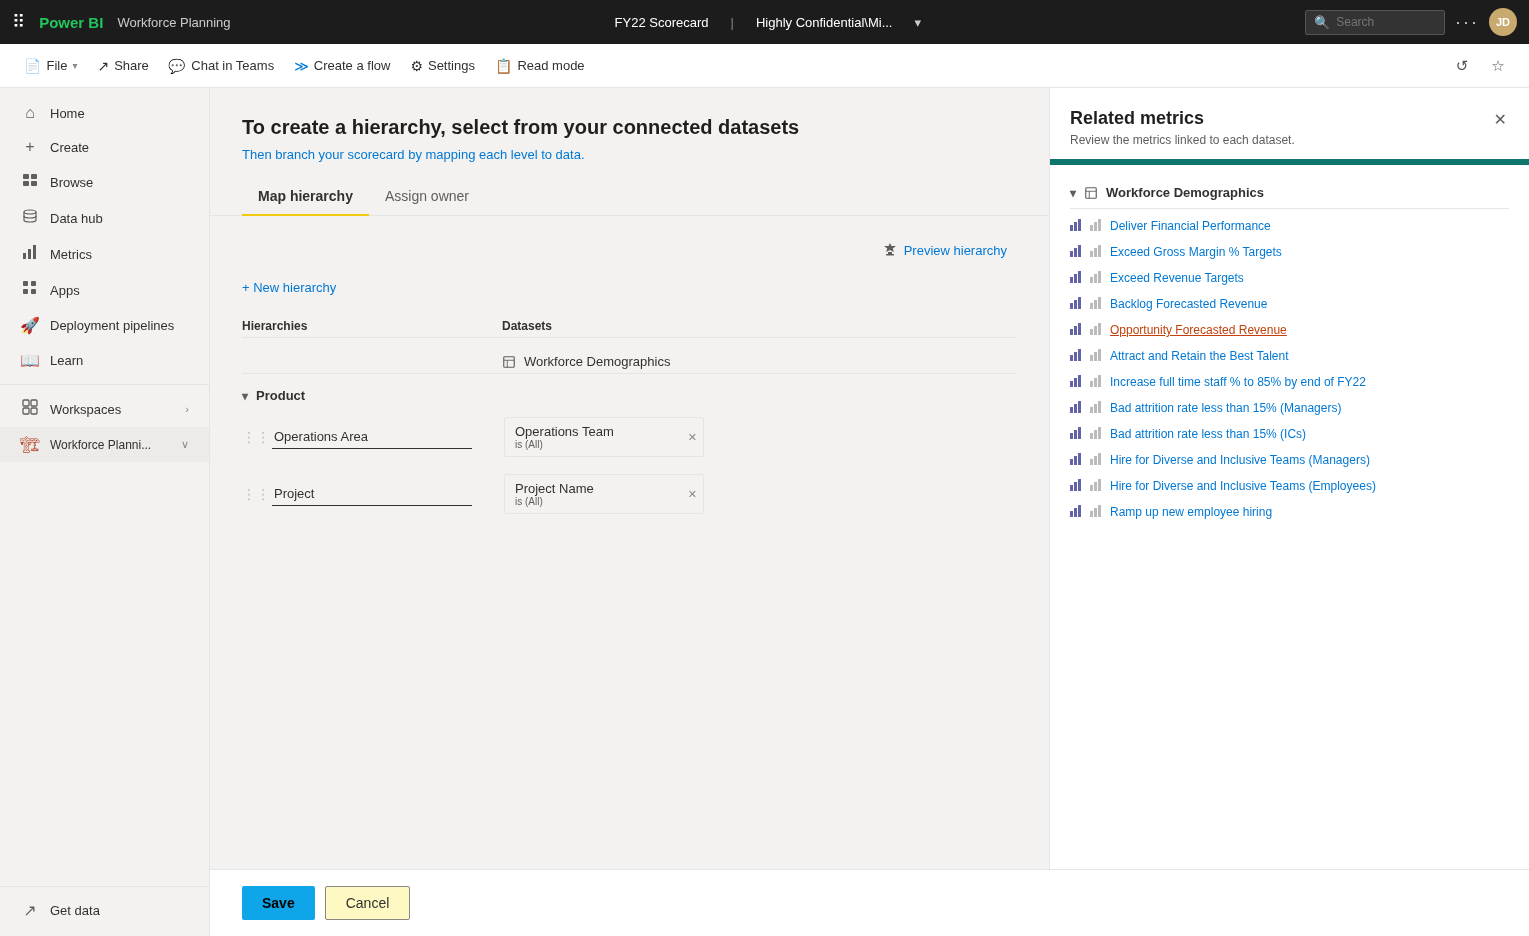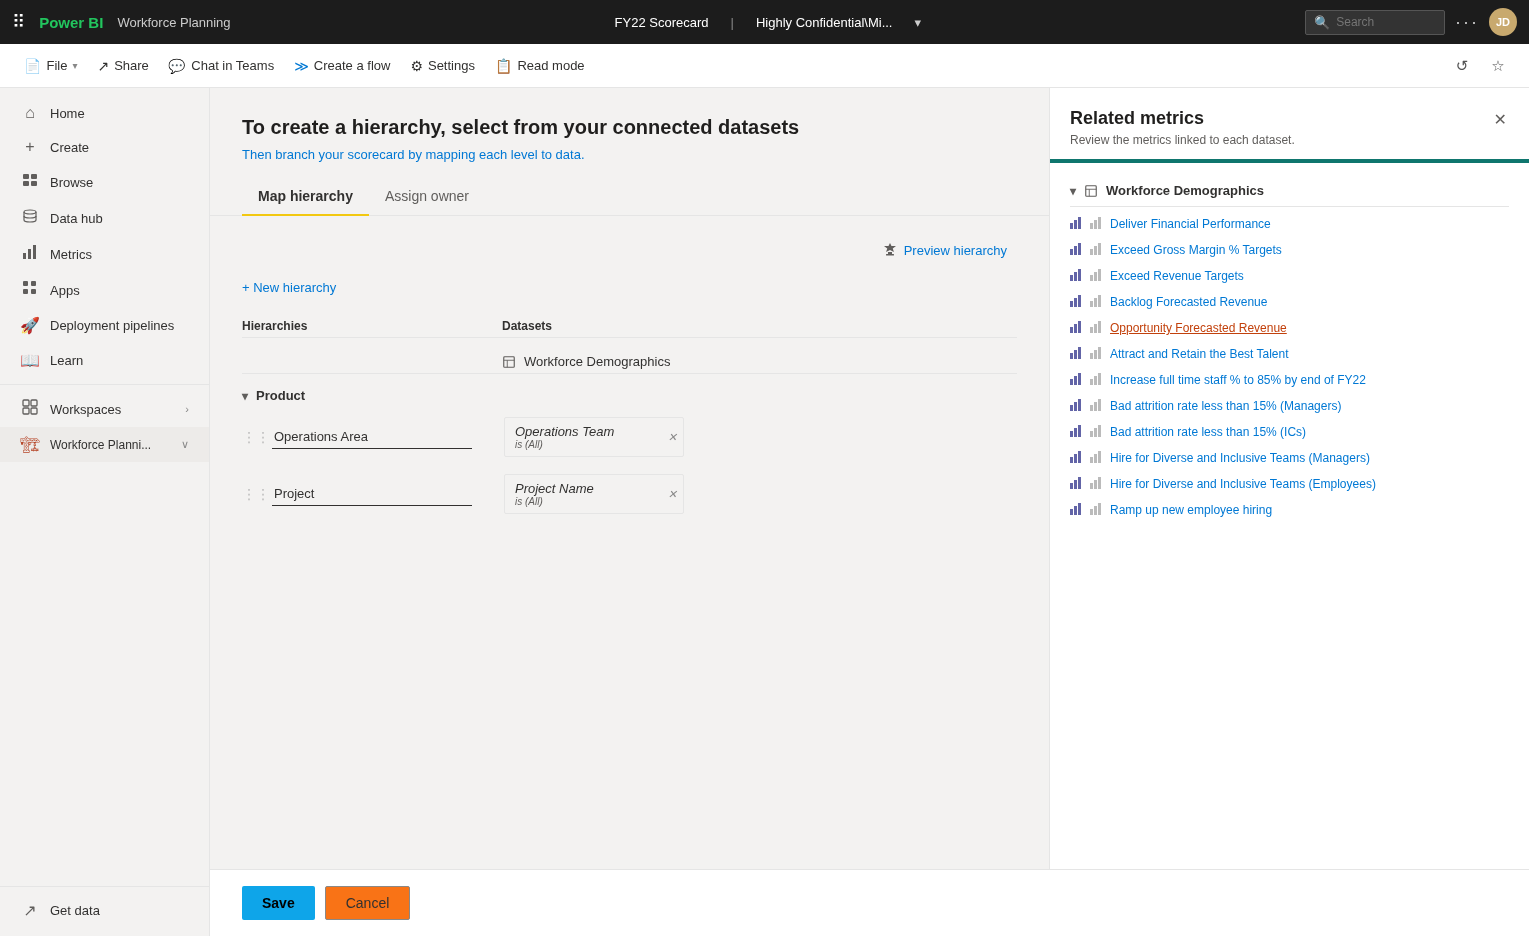--- a/index.html
+++ b/index.html
@@ -174,46 +174,45 @@
       font-size: 13px;
       color: #323130;
       background: transparent;
       outline: none;
     }
     .dataset-pill {
       margin-left: 32px;
       border: 1px solid #e5e5e5;
       border-radius: 2px;
       padding: 6px 10px;
-      width: 180px;
+      width: 200px;
       font-size: 12px;
       color: #323130;
       position: relative;
       cursor: pointer;
-      font-style: italic;
     }
     .dataset-pill .pill-name { font-size: 13px; color: #323130; }
     .dataset-pill .pill-sub { font-size: 10px; color: #605e5c; }
     .dataset-pill .pill-close {
       position: absolute; right: 6px; top: 50%; transform: translateY(-50%);
       color: #888; font-size: 11px; cursor: pointer;
     }
 
     
     .right-panel {
       width: 480px;
       border-left: 1px solid #e5e5e5;
       background: #fff;
       display: flex;
       flex-direction: column;
       flex-shrink: 0;
     }
     .right-panel-header {
       padding: 20px 20px 12px;
-      border-bottom: 4px solid #0f766e;
+      border-bottom: 6px solid #0f766e;
       display: flex;
       align-items: flex-start;
       justify-content: space-between;
     }
     .right-panel-title { font-size: 18px; font-weight: 600; color: #201f1e; margin-bottom: 4px; }
     .right-panel-subtitle { font-size: 12px; color: #605e5c; }
     .right-panel-close { cursor: pointer; color: #605e5c; font-size: 16px; padding: 2px; }
     .right-panel-body { padding: 12px 20px; overflow-y: auto; flex: 1; }
 
     .dataset-group-header {
@@ -245,21 +244,21 @@
       background: #0ea5e9;
       color: #000;
       border: none;
       padding: 8px 20px;
       font-size: 14px;
       font-weight: 600;
       cursor: pointer;
       border-radius: 2px;
     }
     .btn-cancel {
-      background: #f97316;
+      background: #fef9c3;
       color: #323130;
       border: 1px solid #8a8886;
       padding: 8px 20px;
       font-size: 14px;
       cursor: pointer;
       border-radius: 2px;
     }
 
     
     .content-and-panel { display: flex; flex: 1; overflow: hidden; }

